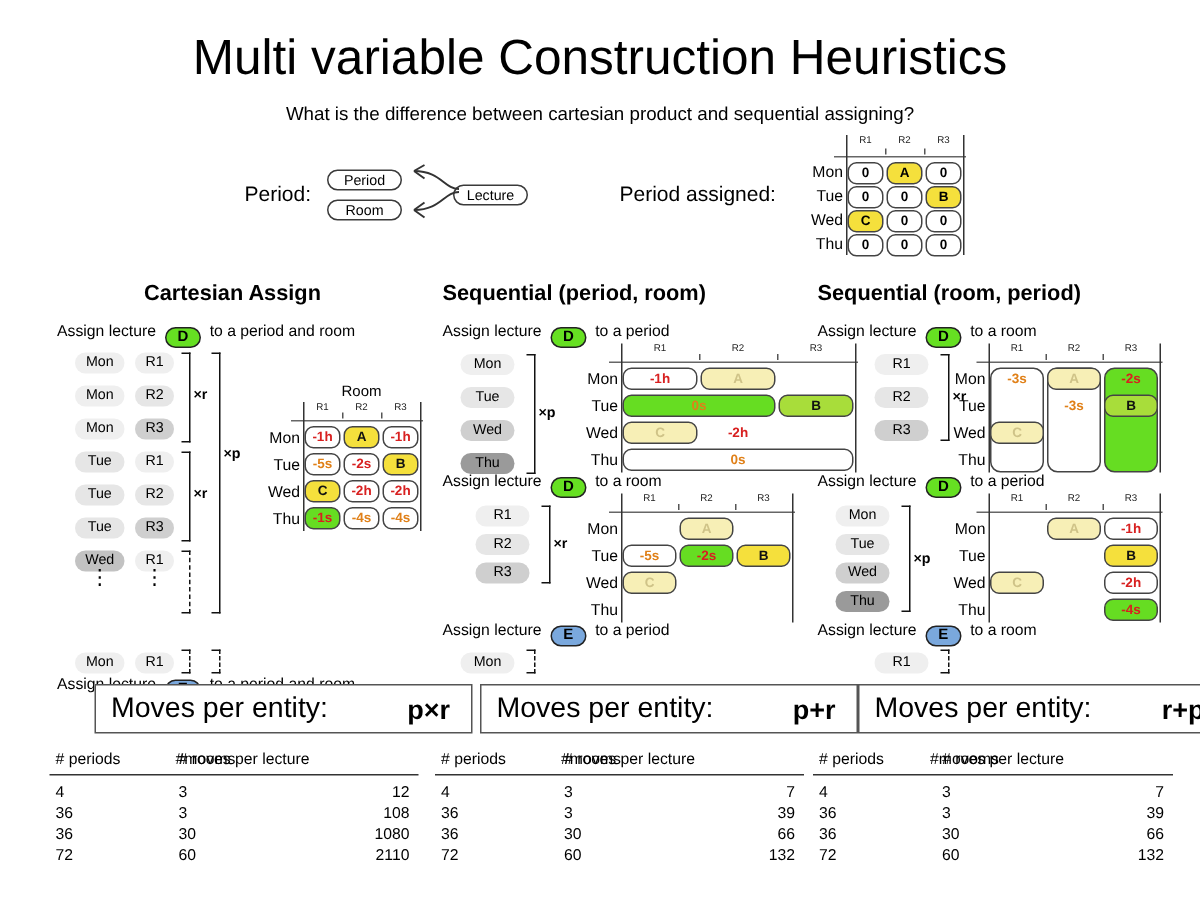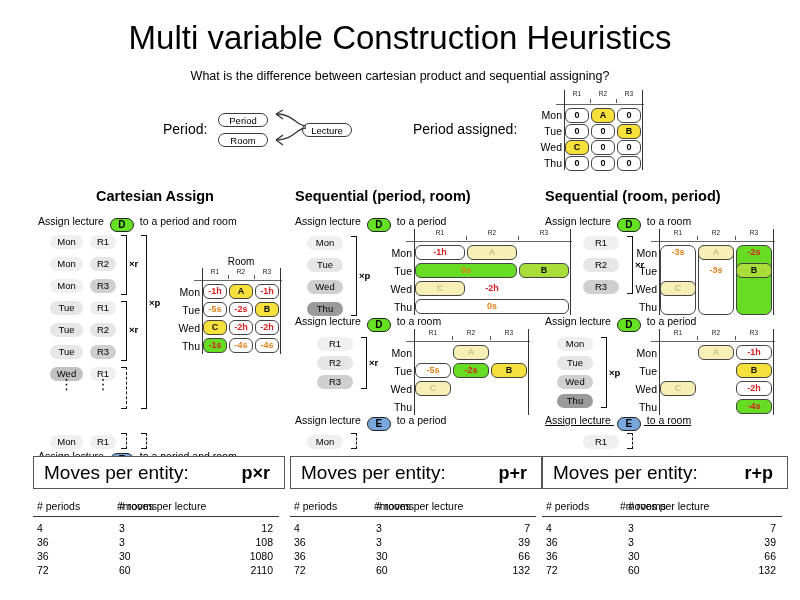--- a/index.html
+++ b/index.html
@@ -128,20 +128,21 @@
     position:absolute; font-size:13px; line-height:5px;
     letter-spacing:0; text-align:center;
   }
 
   
   .movebox{
     position:absolute;
     border:1.4px solid #555;
     background:#fff;
     height:33px;
+    margin-left:30px;
   }
   .movebox .mb-label{
     position:absolute; left:10px; top:5px;
     font-size:19px;
   }
   .movebox .mb-formula{
     position:absolute; right:14px; top:6px;
     font-size:18px; font-weight:bold;
   }
   .stats{ position:absolute; font-size:10.5px; }
@@ -372,21 +373,21 @@
       <div class="rowlabel" style="position: absolute; left: 0px; top: 33px; width: 32px; height: 18px; line-height: 18px;">Tue</div>
       <div class="rowlabel" style="position: absolute; left: 0px; top: 51px; width: 32px; height: 18px; line-height: 18px;">Wed</div>
       <div class="rowlabel" style="position: absolute; left: 0px; top: 69px; width: 32px; height: 18px; line-height: 18px;">Thu</div>
       <div class="cell c-yellow-soft " style="left: 73px; top: 16px; width: 36px; color: rgb(207, 195, 136);">A</div>
       <div class="cell c-white t-red" style="left: 111px; top: 16px; width: 36px;">-1h</div>
       <div class="cell c-yellow t-dark" style="left: 111px; top: 34px; width: 36px;">B</div>
       <div class="cell c-yellow-soft " style="left: 35px; top: 52px; width: 36px; color: rgb(207, 195, 136);">C</div>
       <div class="cell c-white t-red" style="left: 111px; top: 52px; width: 36px;">-2h</div>
       <div class="cell c-green t-red" style="left: 111px; top: 70px; width: 36px;">-4s</div>
     </div>
-    <div class="assign-line" style="left: 545px; top: 414px; text-decoration: underline;"><span>Assign lecture </span><span class="lec-pill lec-E">E</span><span> to a room</span></div>
+    <div class="assign-line" style="left: 545px; top: 414px;"><span>Assign lecture </span><span class="lec-pill lec-E">E</span><span> to a room</span></div>
     <div class="pill g1" style="left: 583px; top: 435px; width: 36px;">R1</div>
     <div class="brace dashed" style="left: 627px; top: 433px; height: 16px;"></div>
     <div class="movebox" style="left: 33px; top: 456px; width: 252px;">
       <div class="mb-label">Moves per entity:</div>
       <div class="mb-formula">p×r</div>
     </div>
     <div class="stats" style="left: 33px; top: 500px; width: 252px;">
       <div class="hdr" style="left: 4px; top: 0px;"># periods</div>
       <div class="hdr" style="left: 86px; top: 0px;"># rooms</div>
       <div class="hdr" style="left: 84px; top: 0px;">#moves per lecture</div>

